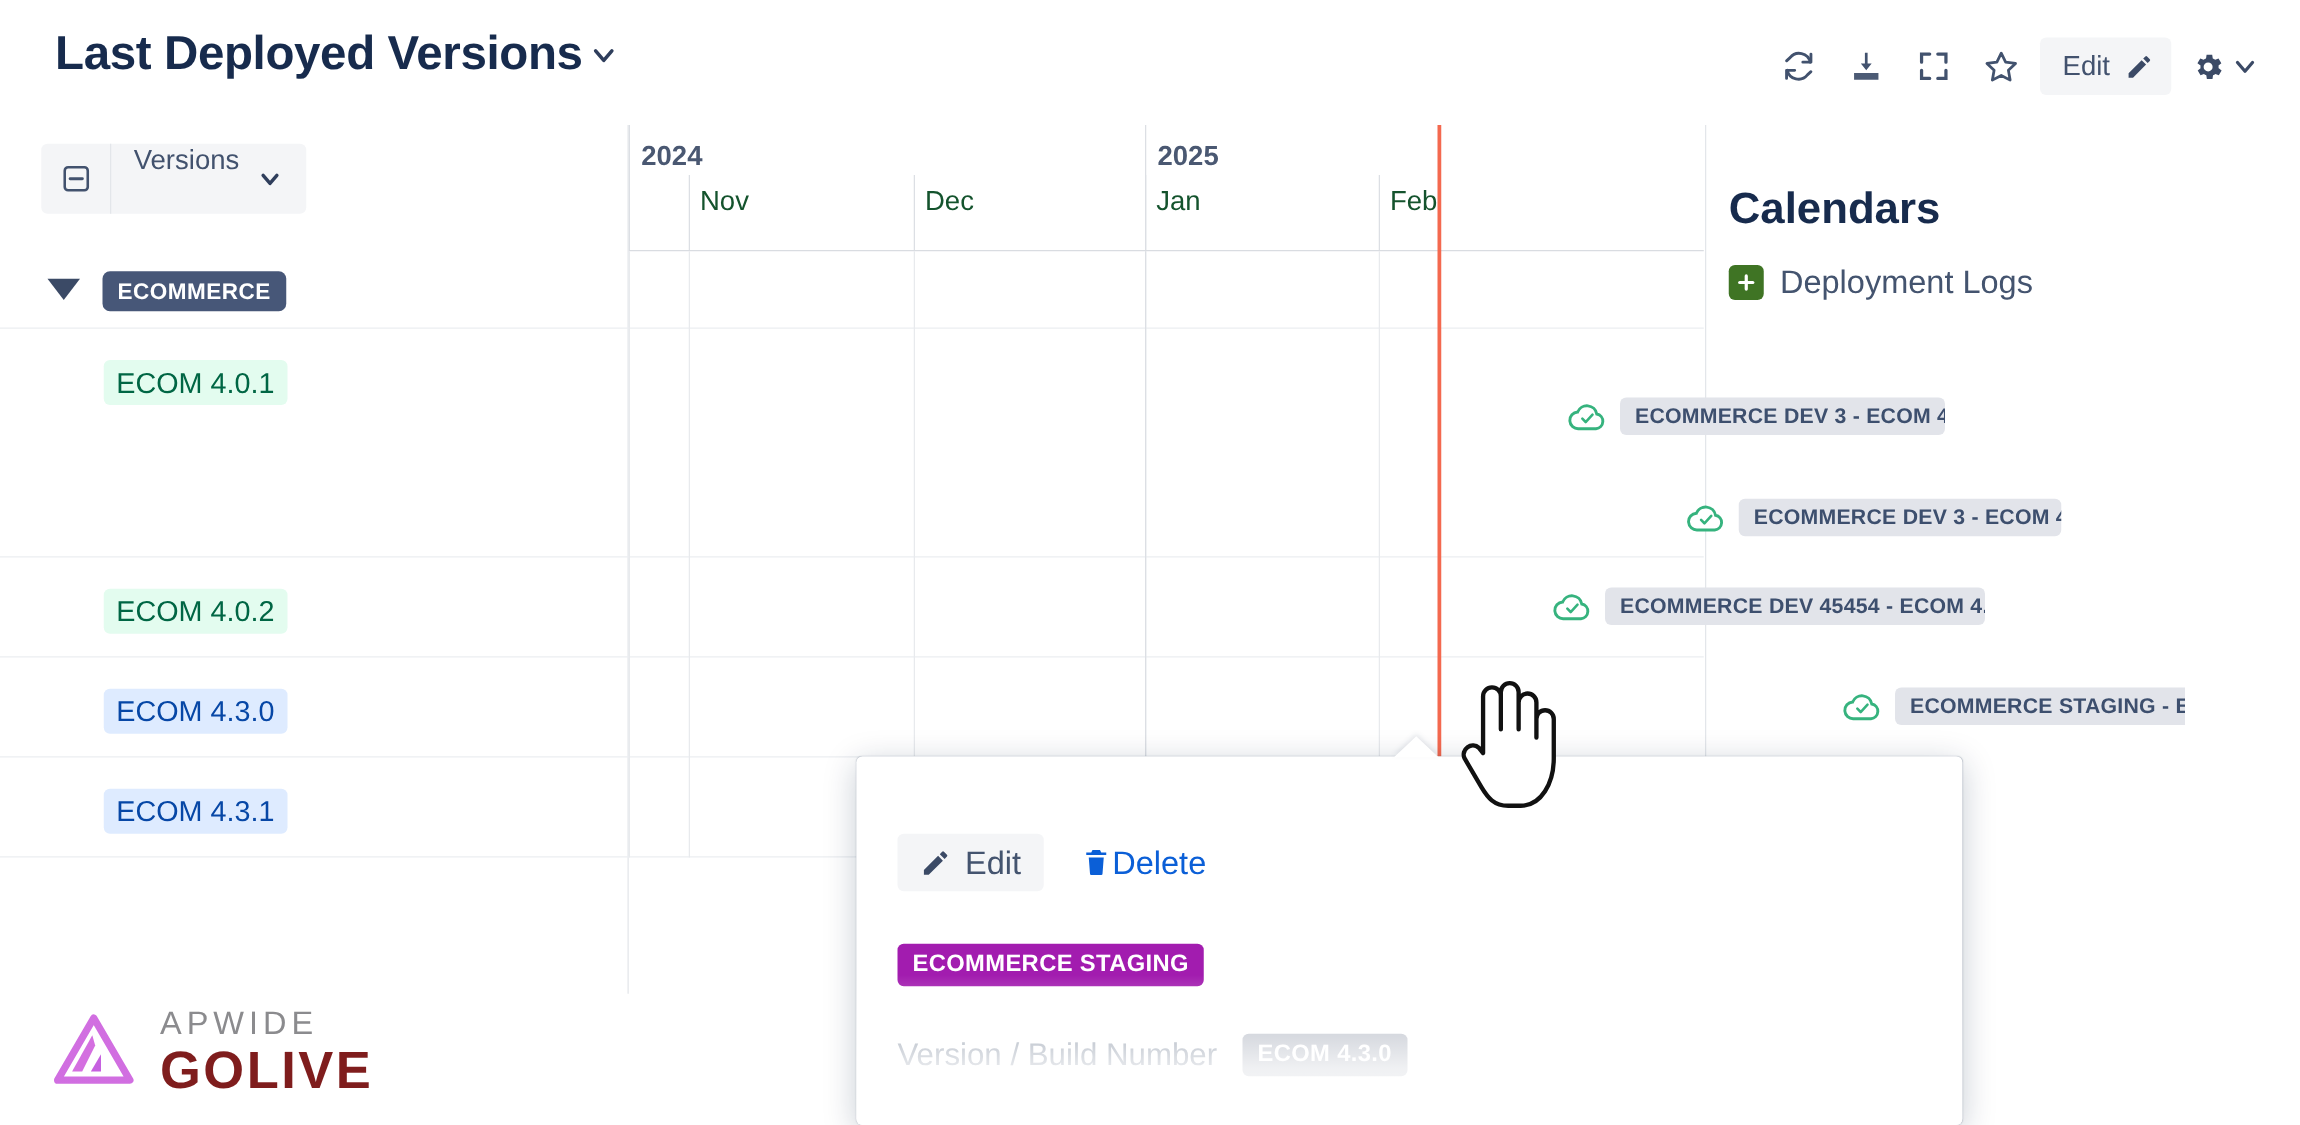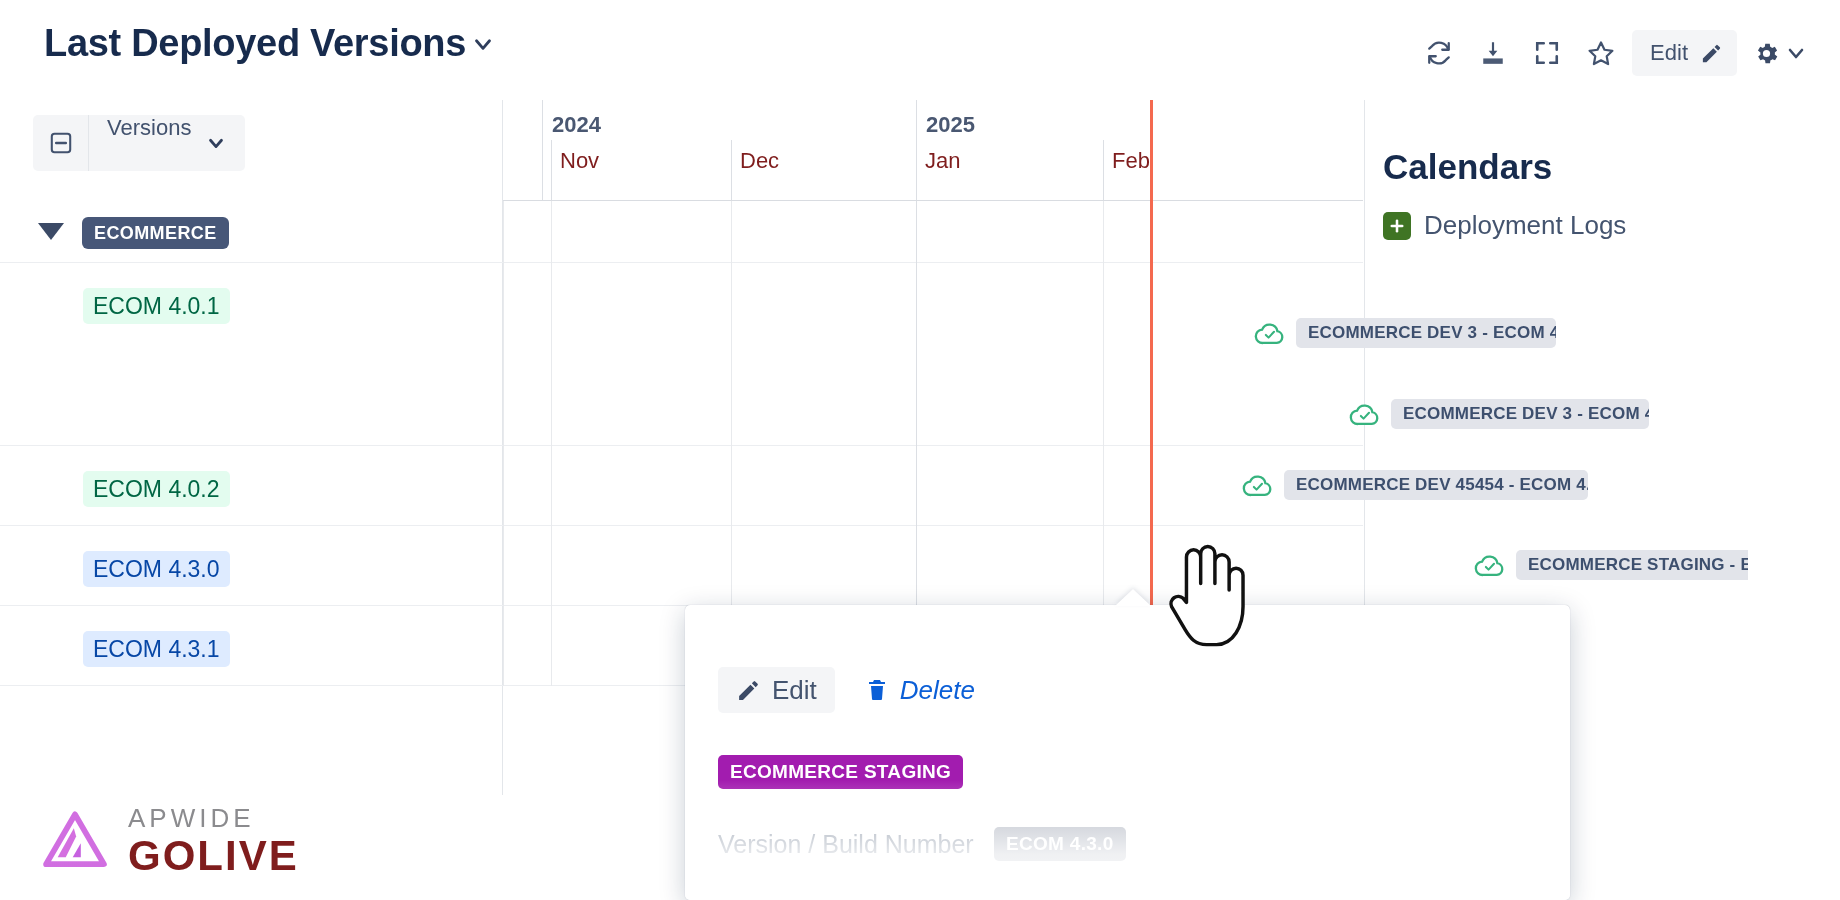--- a/index.html
+++ b/index.html
@@ -33,21 +33,21 @@
   .versions-pill { position:absolute; left:33px; top:15px; height:56px; width:212px; background:#f4f5f7;
                    border-radius:5px; display:flex; cursor:pointer; }
   .versions-pill .collapse-ic { width:56px; height:56px; display:flex; align-items:center; justify-content:center;
                                 color:#42526e; border-right:1px solid #e3e6ea; }
   .versions-pill .vlabel { font-size:22px; color:#42526e; margin-left:18px; }
   .versions-pill .vcaret { margin-left:14px; color:#2f3e5c; display:flex; align-items:center; }
 
   .timeline-head { position:absolute; left:503px; top:0; width:860px; height:100px; }
   .year-cell { position:absolute; top:0; height:100px; border-left:1px solid #dcdfe4; }
   .year-lbl { position:absolute; left:9px; top:12px; font-size:22px; font-weight:700; color:#4a5872; }
-  .month-lbl { position:absolute; top:48px; font-size:22px; color:#7f1d1d; }
+  .month-lbl { position:absolute; top:48px; font-size:22px; color:#14532d; }
   .month-div { position:absolute; top:40px; width:1px; height:60px; background:#dcdfe4; }
   .head-bottom { position:absolute; left:503px; top:100px; width:860px; height:1px; background:#d9dce1; }
 
   .grid-col { position:absolute; top:101px; width:1px; background:#e8eaed; }
   .today-line { position:absolute; top:0; width:3px; background:#f4694f; z-index:6; }
 
   .rows { position:absolute; left:0; top:101px; width:1363px; }
   .grow { position:relative; width:1363px; border-bottom:1px solid #eceef1; }
   .grow:first-child { border-bottom:1px solid #eceef1; }
 
@@ -87,21 +87,21 @@
            border-radius:5px; box-shadow:0 6px 26px rgba(9,30,66,0.22), 0 0 1px rgba(9,30,66,0.30); z-index:20;
            overflow:hidden; }
   .popup-tail { position:absolute; left:1115px; top:589px; width:0; height:0;
                 border-left:18px solid transparent; border-right:18px solid transparent;
                 border-bottom:17px solid #fff; z-index:21;
                 filter: drop-shadow(0 -2px 2px rgba(9,30,66,0.10)); }
   .pp-actions { position:absolute; left:33px; top:62px; display:flex; align-items:center; gap:22px; }
   .pp-edit { height:46px; padding:0 18px; background:#f4f5f7; border-radius:5px; display:flex; align-items:center;
              gap:11px; cursor:pointer; }
   .pp-edit .lbl { font-size:26px; color:#44546f; }
-  .pp-del { height:46px; padding:0 8px; display:flex; align-items:center; gap:11px; cursor:pointer;font-style:italic; }
+  .pp-del { height:46px; padding:0 8px; display:flex; align-items:center; gap:1px; cursor:pointer; }
   .pp-del .lbl { font-size:26px; color:#0b5fd7; }
 
   .pp-row { position:absolute; display:flex; align-items:center; }
   .pp-lbl { width:276px; font-size:25px; color:#7a8699; }
   .pp-badge { display:inline-flex; align-items:center; height:34px; padding:0 12px; border-radius:5px;
               font-size:19px; font-weight:700; letter-spacing:0.3px; }
   .badge-green { background:#a21caf; color:#fff; }
   .badge-grey  { background:#a9afbc; color:#fff; }
 
   .fade-mask { position:absolute; left:0; bottom:0; width:885px; height:120px; z-index:22; pointer-events:none;
@@ -189,21 +189,21 @@
       </span>
       <span class="vlabel">Versions</span>
       <span class="vcaret">
         <svg width="22" height="22" viewBox="0 0 24 24" fill="none" stroke="currentColor" stroke-width="3" stroke-linecap="round" stroke-linejoin="round">
             <polyline points="6 9 12 16 18 9"></polyline>
           </svg>
       </span>
     </div>
 
     <div class="timeline-head" id="timeline-head">
-        <div class="year-cell" style="left: 0px; width: 413px; margin-left: 39px;">
+        <div class="year-cell" style="left: 0px; width: 413px;">
           <div class="year-lbl">2024</div>
         </div>
         <div class="year-cell" style="left: 413px; width: 447px;">
           <div class="year-lbl">2025</div>
         </div>
         <div class="month-div" style="left: 48px;"></div>
         <div class="month-lbl" style="left: 57px;">Nov</div>
         <div class="month-div" style="left: 228px;"></div>
         <div class="month-lbl" style="left: 237px;">Dec</div>
         <div class="month-div" style="left: 413px;"></div>

